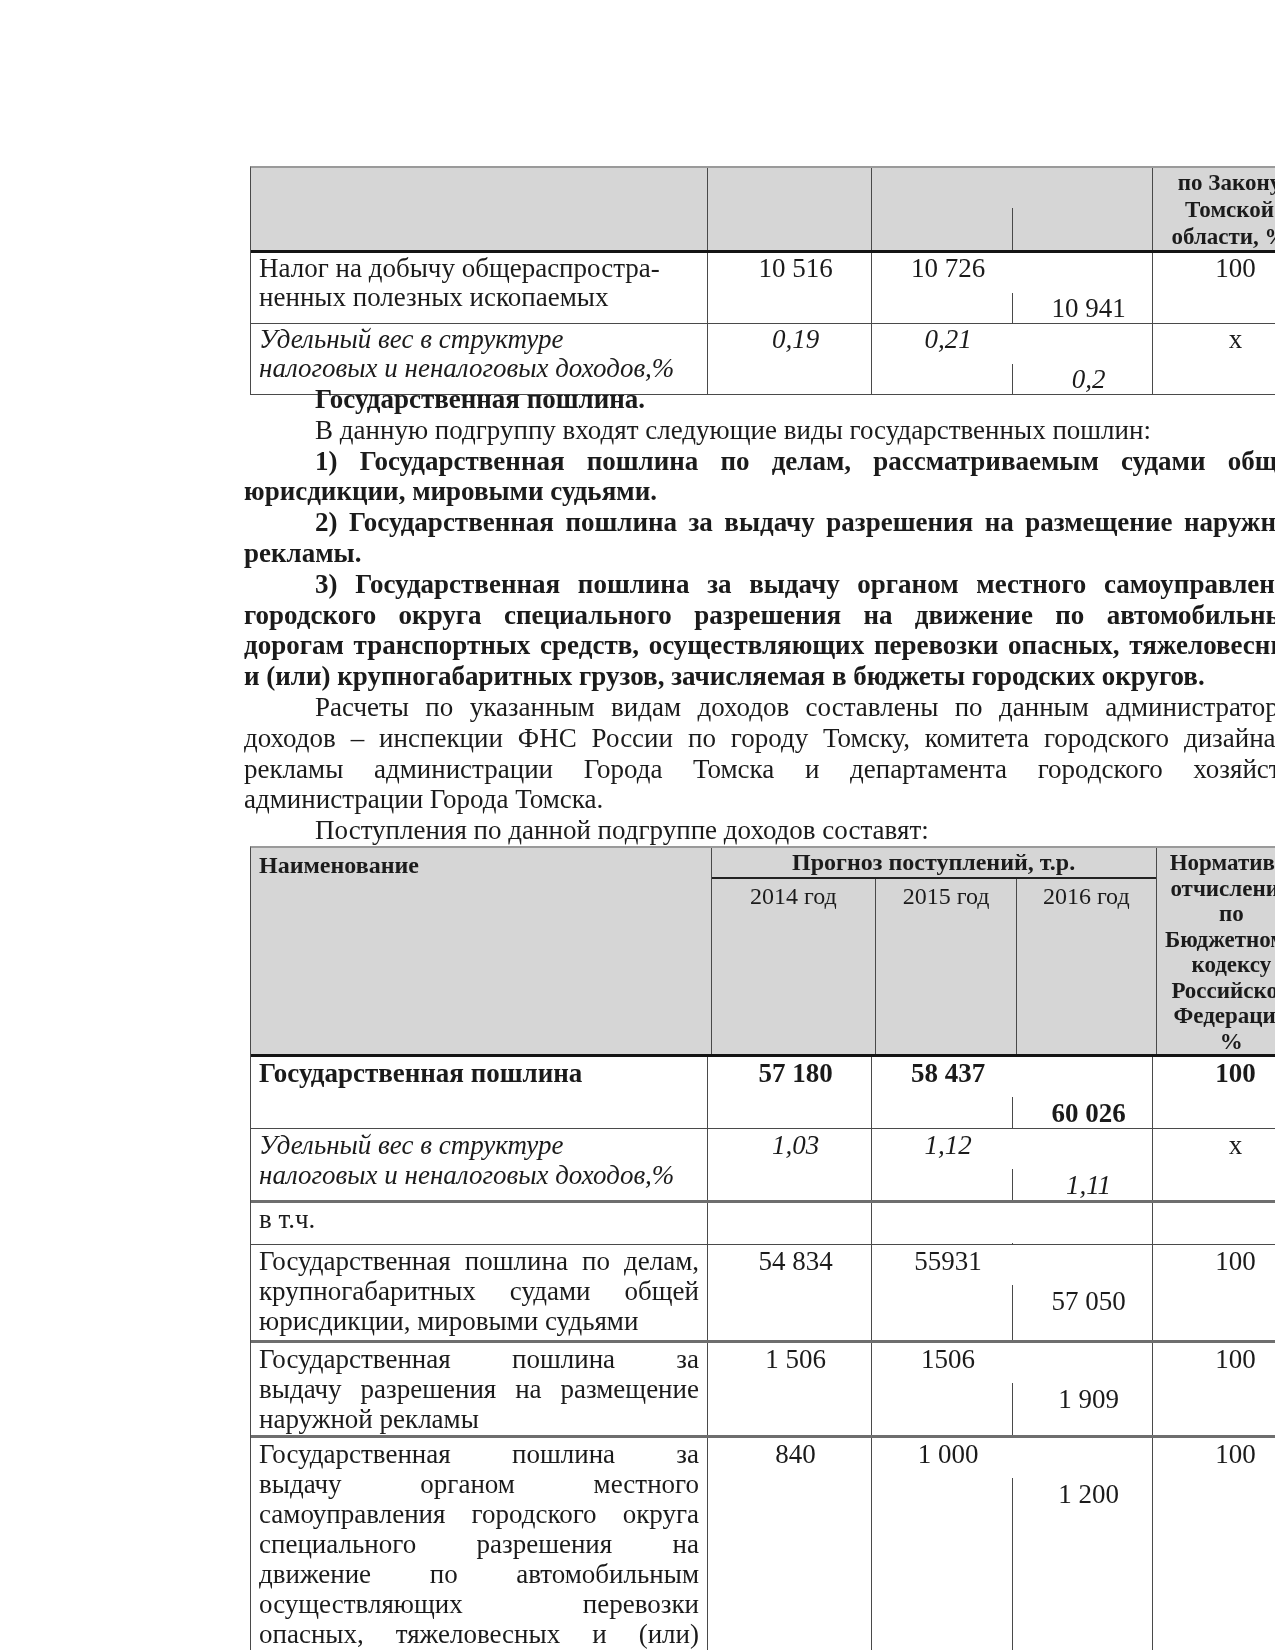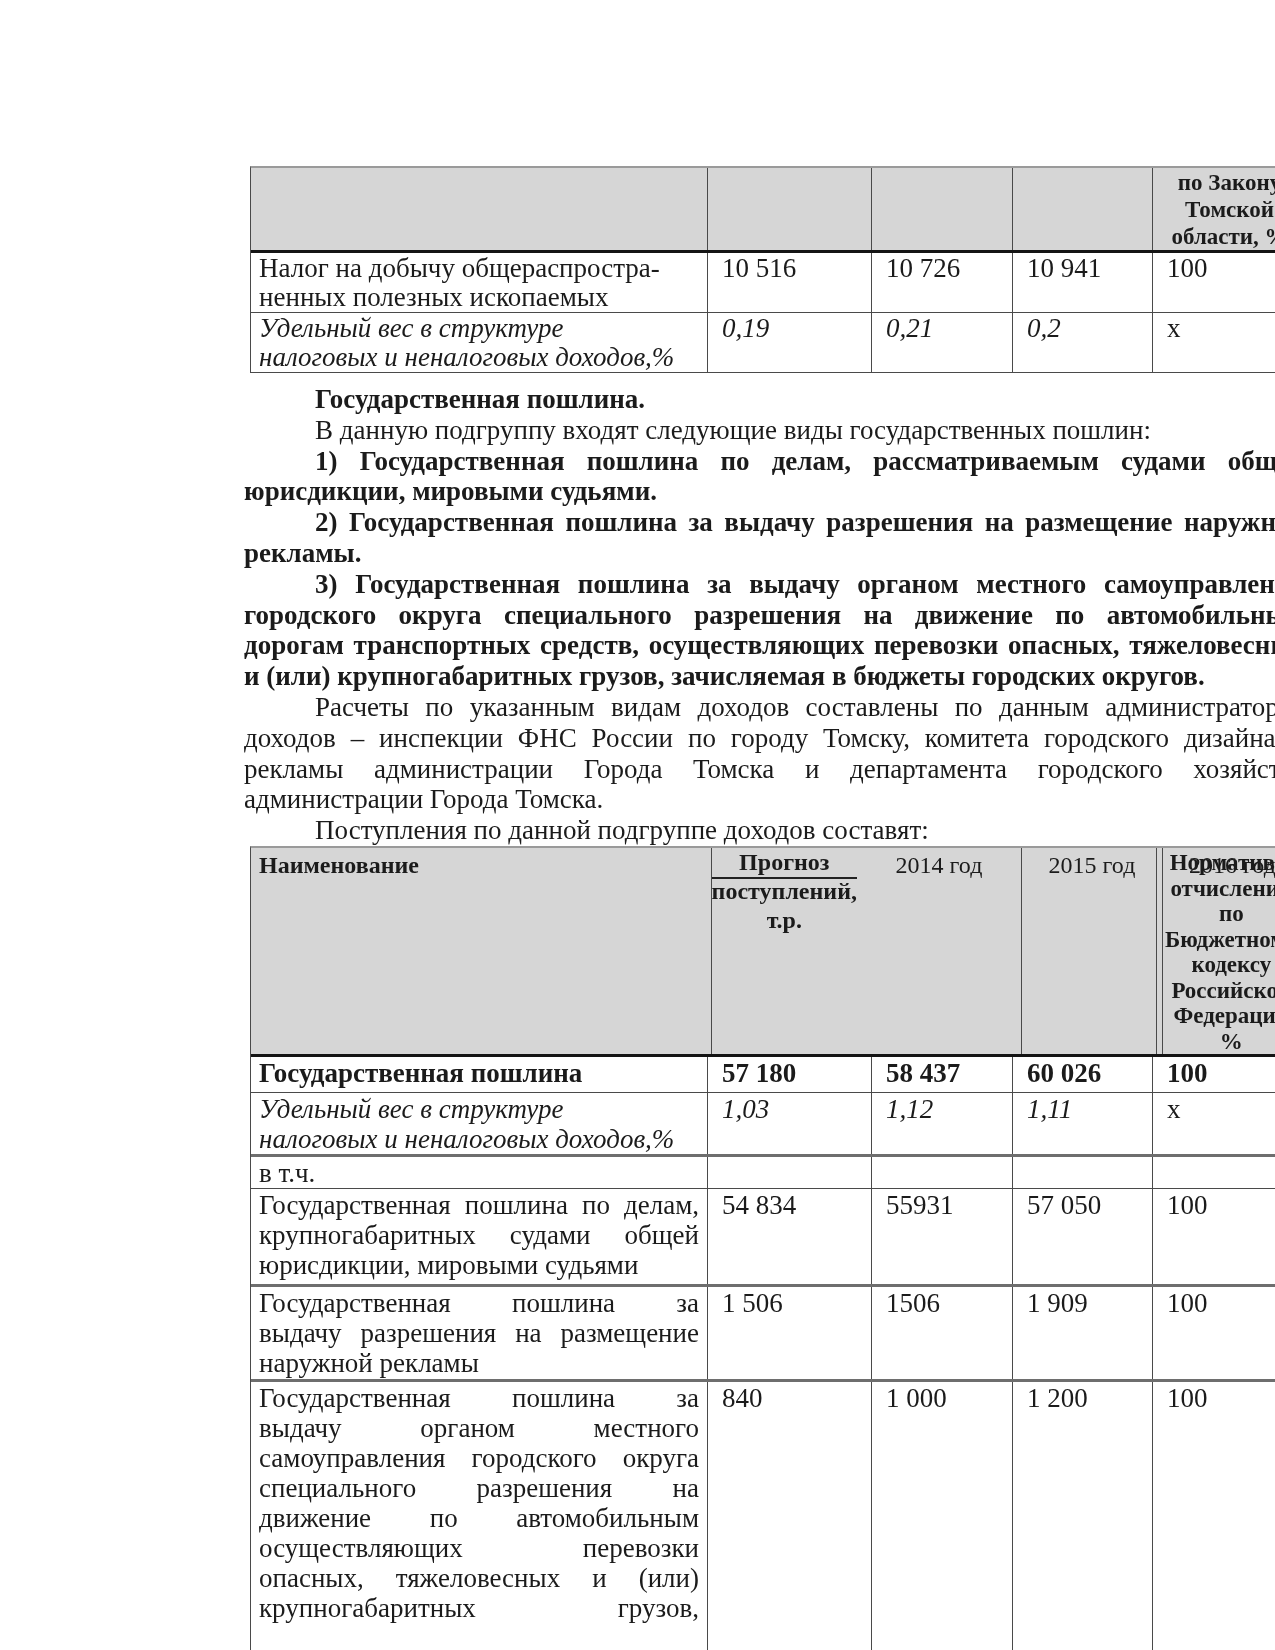--- a/index.html
+++ b/index.html
@@ -15,38 +15,38 @@
     border:1px solid #4a4a4a;border-top:2px solid #9a9a9a;
     background:#ffffff;
   }
   .tr{display:flex;}
   .thead{background:#d6d6d6;border-bottom:3px solid #141414;}
   .td{box-sizing:border-box;padding:1px 8px 0 8px;}
   .bl{border-left:1px solid #4a4a4a;}
   .c0{width:456px;}
   .c1{width:164px;}
   .c2{width:141px;}
-  .c3{width:140px;}
+  .c3{width:140px;margin-top:40px;}
   .c4{width:154px;}
-  .val{padding:1px 2px 0 14px;}
+  .val{text-align:center;padding:1px 2px 0 14px;}
   .sep-thin{border-bottom:1px solid #4a4a4a;}
   .sep-thick{border-bottom:3px solid #6e6e6e;}
   .sep-none{border-bottom:none;}
   .ln{line-height:30px;white-space:nowrap;}
   .t1 .ln{line-height:29px;}
   .jy{text-align:justify;text-align-last:justify;}
   .bold{font-weight:bold;}
   .italic{font-style:italic;}
   .sm{font-size:23px;font-weight:bold;text-align:center;}
   .sm .ln{line-height:27px;white-space:nowrap;}
   .t1h{min-height:81px;}
   
   .t2h{min-height:206px;}
   .hname{font-weight:bold;font-size:24px;text-align:left;padding-top:4px;}
-  .mid{width:445px;display:flex;flex-direction:row;box-sizing:border-box;margin-left:14px;}
+  .mid{width:445px;display:flex;flex-direction:column;box-sizing:border-box;margin-left:14px;}
   .grp{height:29px;border-bottom:2px solid #222222;text-align:center;
        font-weight:bold;font-size:24px;line-height:29px;}
   .yrs{display:flex;flex:1;}
   .yr{box-sizing:border-box;padding-top:3px;text-align:center;
       font-weight:normal;font-size:24px;line-height:29px;}
   .y1{width:164px;}
   .y2{width:141px;}
   .y3{width:140px;}
   .norm{font-size:23px;font-weight:bold;text-align:center;padding:2px 0 0 0;}
   .norm .ln{line-height:25.5px;}

